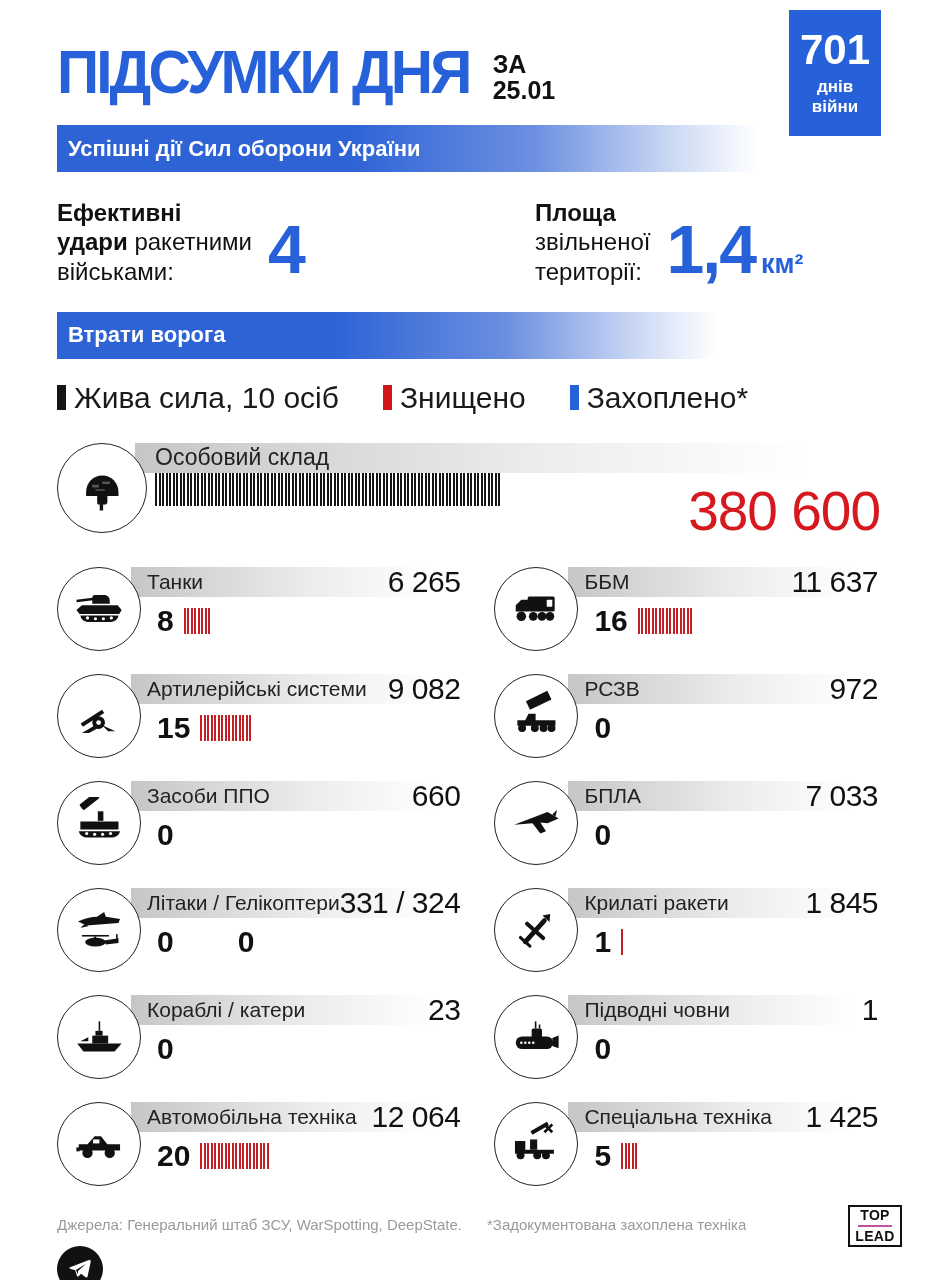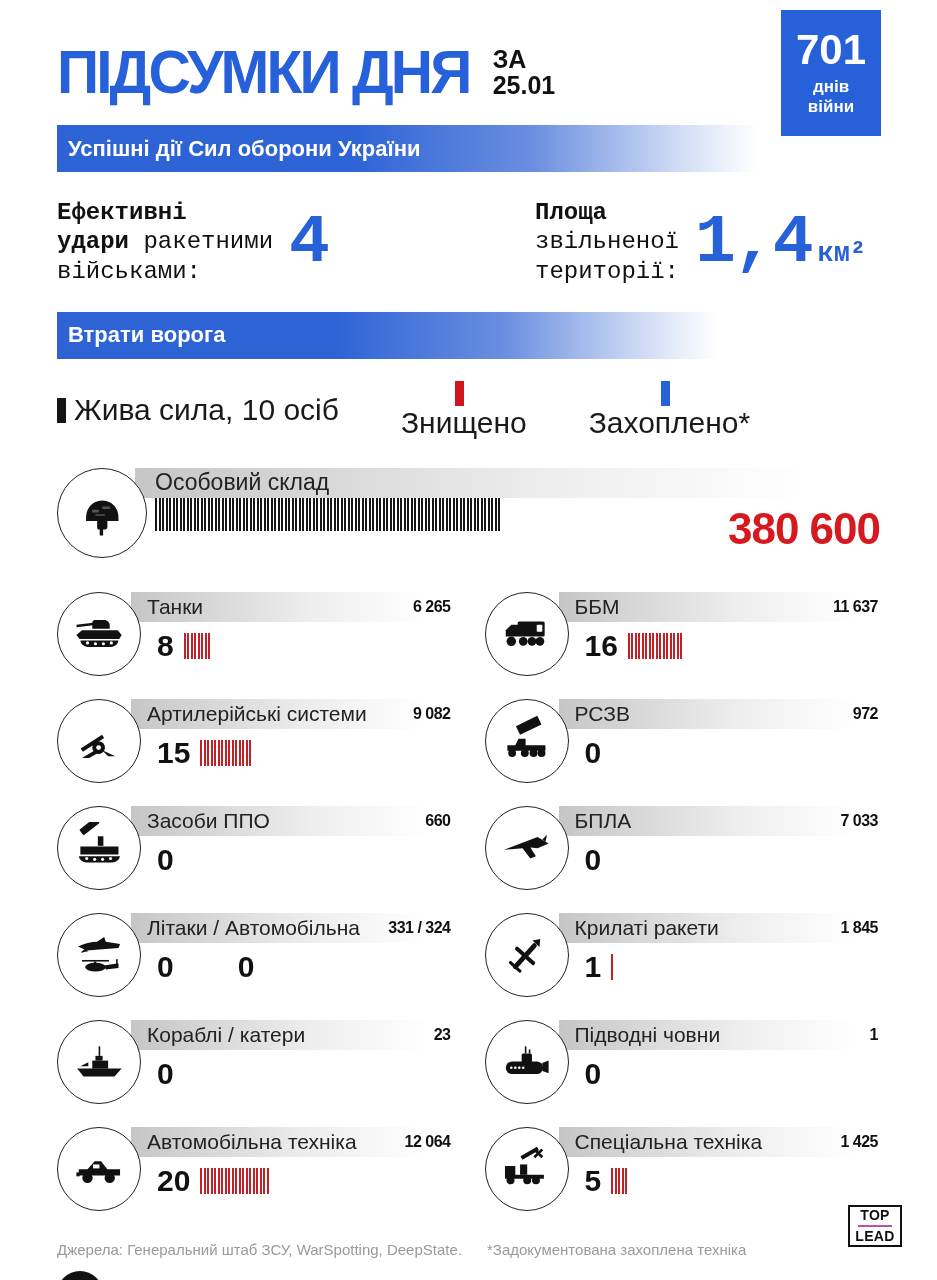--- a/index.html
+++ b/index.html
@@ -2,79 +2,79 @@
 <html><head>
 <meta charset="utf-8">
 <style>
   * { margin:0; padding:0; box-sizing:border-box; }
   body { background:#888; }
   .page {
     width:937px; height:1280px; position:relative; background:#fff;
     font-family:"Liberation Sans", sans-serif; overflow:hidden; margin:0 auto;
   }
   
-  .title-row { display:flex; align-items:flex-start; padding:42px 57px 0; }
+  .title-row { display:flex; align-items:flex-end; padding:42px 57px 0; }
   .main-title {
     font-size:61px; font-weight:800; color:#2761d9; line-height:1;
     letter-spacing:-3px; transform:scaleX(.96); transform-origin:left center; white-space:nowrap;
   }
   .date-block { margin-left:6px; margin-top:4px; font-size:25px; font-weight:800; color:#111; line-height:1.05; }
   .days-box {
-    position:absolute; top:10px; right:56px; width:100px; height:126px; background:#2761d9;
+    position:absolute; top:10px; right:56px; width:92px; height:126px; background:#2761d9;
     color:#fff; display:flex; flex-direction:column; align-items:center; justify-content:center; text-align:center;
   }
   .days-num { font-size:42px; font-weight:800; line-height:1; margin-bottom:6px; }
   .days-label { font-size:17px; font-weight:700; line-height:1.15; }
   .blue-bar {
     margin-left:57px; height:47px; display:flex; align-items:center; padding-left:11px;
     color:#fff; font-weight:700; font-size:22px; white-space:nowrap;
     background:linear-gradient(90deg,#2e63d6 0%,#2e63d6 42%,#6b8fe0 68%,#ccd9f4 88%,#ffffff 100%);
   }
   .subtitle-bar { margin-top:22px; width:700px; }
   .losses-bar  { margin-top:26px; width:660px; }
   
   .stats { display:flex; padding:0 57px; margin-top:26px; }
-  .stat { display:flex; align-items:flex-start;font-family:Liberation Mono, monospace; }
+  .stat { display:flex; align-items:center; }
   .stat-left { width:478px; }
   .stat-lines { font-size:24px; line-height:1.22; color:#111; }
   .stat-lines b { font-weight:800; }
   .stat-value { font-size:68px; font-weight:800; color:#2761d9; line-height:.85; margin-left:16px; margin-top:16px; letter-spacing:-2px; }
   .stat-unit { font-size:27px; font-weight:800; letter-spacing:0; margin-left:6px; }
   
   .legend { display:flex; align-items:center; padding:0 57px; margin-top:22px; font-size:30px; color:#1a1a1a; }
   .legend-item { display:flex; align-items:center; }
-  .legend-item + .legend-item { margin-left:62px;flex-direction:column; }
+  .legend-item + .legend-item { margin-left:44px; }
   .swatch { width:9px; height:25px; margin-right:8px; flex:none; }
   
   .personnel { padding:8px 57px; margin-top:20px; display:flex; position:relative;justify-content:flex-end; }
   .circle {
     width:84px; height:84px; border:1.6px solid #222; border-radius:50%; background:#fff;
     display:flex; align-items:center; justify-content:center; flex:none; position:relative; z-index:2;
   }
   .personnel .circle { width:90px; height:90px; }
   .circle svg { width:62%; height:62%; }
   .personnel-body { flex:1; margin-left:-12px; position:relative; }
   .personnel-bar {
     height:30px; display:flex; align-items:center; padding-left:20px; font-size:23px; color:#222;
     background:linear-gradient(90deg,#c6c6c6 0%,#ededed 55%,#ffffff 90%);
   }
   .personnel-daily { color:#d6191f; font-weight:800; font-size:27px; margin:4px 0 2px 20px; }
   .pticks { display:flex; align-items:center; margin-left:20px; height:34px; }
   .pticks i { width:2px; height:33px; background:#151515; margin-right:1.5px; flex:none; }
-  .personnel-total { position:absolute; right:0; top:36px; font-size:44px; font-weight:700; color:#d6191f; letter-spacing:-1px; }
+  .personnel-total { position:absolute; right:0; top:36px; font-size:55px; font-weight:400; color:#d6191f; letter-spacing:-1px; }
   
   .grid { display:grid; grid-template-columns:1fr 1fr; column-gap:32px; row-gap:23px; padding:0 57px; margin-top:26px; }
   .item { display:flex; }
   .item-body { flex:1; margin-left:-10px; }
   .label-bar {
     height:30px; display:flex; align-items:center; padding:0 2px 0 16px; font-size:21px; color:#222;
     background:linear-gradient(90deg,#c6c6c6 0%,#ededed 55%,#ffffff 92%);
   }
   .item-label { white-space:nowrap; }
-  .item-total { margin-left:auto; font-weight:700; color:#111; font-size:16px; letter-spacing:-.5px; white-space:nowrap; }
+  .item-total { margin-left:auto; font-weight:400; color:#111; font-size:30px; letter-spacing:-.5px; white-space:nowrap; }
   .daily-row { display:flex; align-items:center; margin:9px 0 0 26px; }
   .daily-num { font-size:30px; font-weight:800; color:#111; line-height:1; }
   .daily-num.second { margin-left:64px; }
   .ticks { display:flex; align-items:center; margin-left:10px; height:27px; }
   .ticks i { width:2px; height:26px; background:#c32026; margin-right:1.5px; flex:none; }
   
   .footer { padding:0 57px; margin-top:30px; position:relative; }
   .foot-notes { display:grid; grid-template-columns:430px 1fr; font-size:15px; color:#9a9a9a; }
   .tg-row { display:flex; align-items:center; margin-top:13px; }
   .tg-icon { width:46px; height:46px; border-radius:50%; background:#111; display:flex; align-items:center; justify-content:center; flex:none; }
@@ -452,21 +452,21 @@
             <path class="ink" d="M14 25l-6 5 10-2z"></path>
             <ellipse class="ink" cx="27" cy="48" rx="13" ry="5.5"></ellipse>
             <rect class="ink" x="10" y="39" width="34" height="2"></rect>
             <rect class="ink" x="25" y="41" width="3" height="5"></rect>
             <path class="ink" d="M38 46l18-3v6l-16 2z"></path>
             <rect class="ink" x="53" y="38" width="2" height="8"></rect>
           </svg>
       </div>
       <div class="item-body">
         <div class="label-bar">
-            <span class="item-label">Літаки / Автомобільна</span>
+            <span class="item-label">Літаки / Гелікоптери</span>
             <span class="item-total">331 / 324</span>
           </div>
         <div class="daily-row">
             <span class="daily-num">0</span>
             <span class="daily-num second">0</span>
             <span class="ticks"></span>
           </div>
       </div>
     </div>
 

